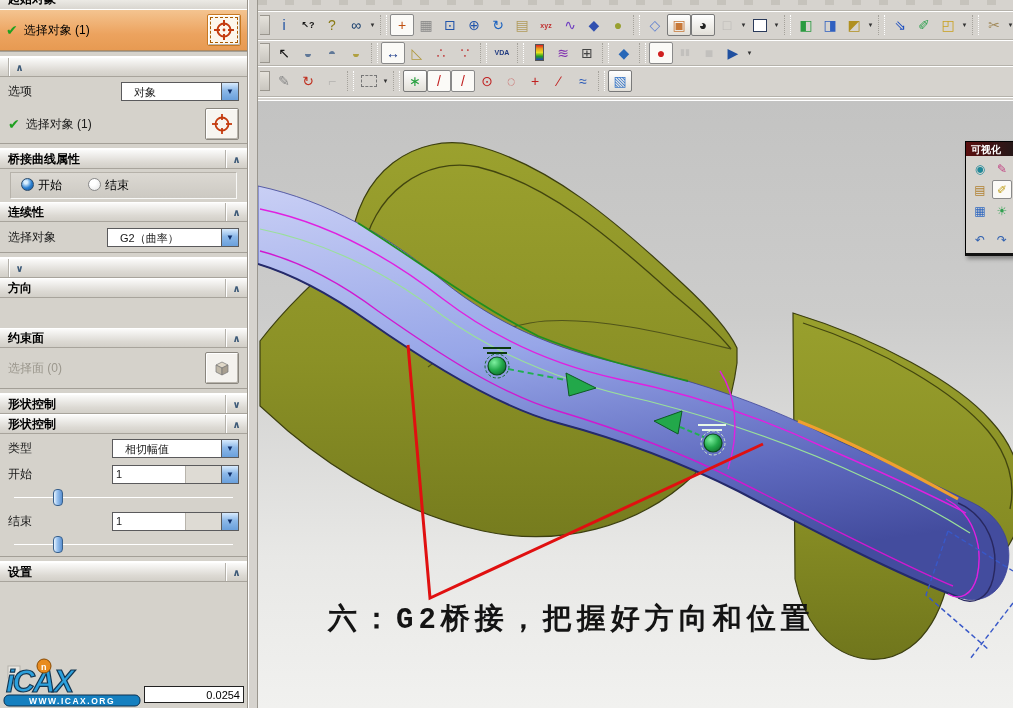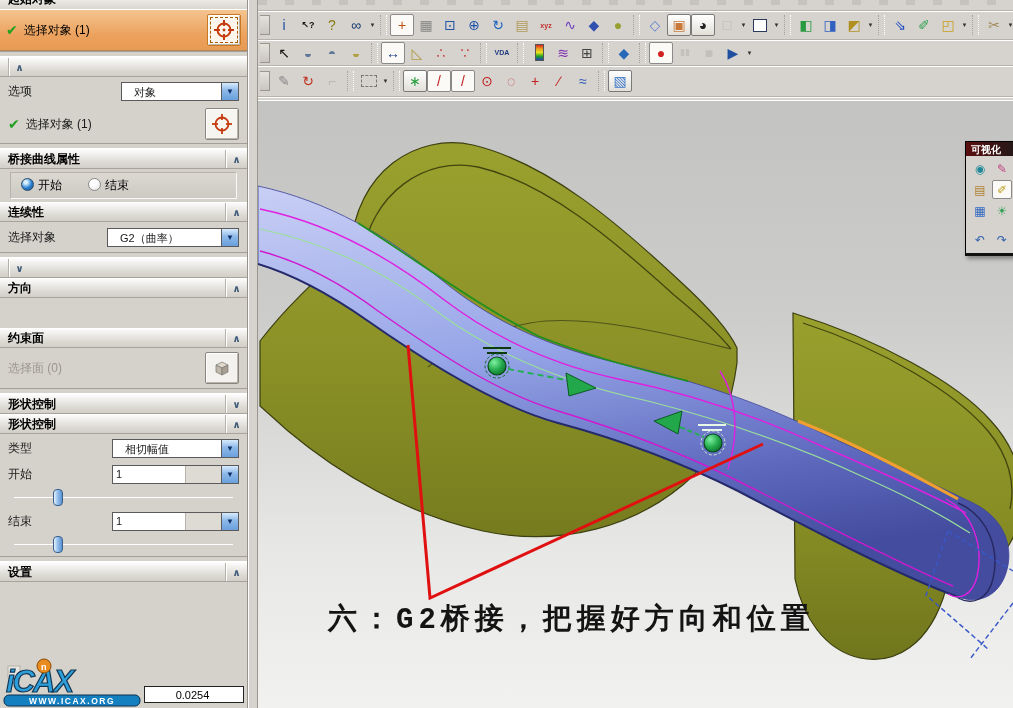--- a/index.html
+++ b/index.html
@@ -57,21 +57,21 @@
     box-shadow:inset 1px 1px 0 #fff, inset -1px -1px 0 #b8b4ac;
     display:flex; align-items:center; justify-content:center; }
   .gray-lbl{ color:#9b978d; }
   .slider{ position:relative; height:20px; margin:1px 14px; }
   .slider .track{ position:absolute; left:0; right:0; top:9px; height:1px; background:#777;
     border-bottom:1px solid #fff; }
   .slider .thumb{ position:absolute; left:18%; top:1px; width:10px; height:17px; border-radius:4px;
     background:linear-gradient(90deg,#eaf5ff,#9cc4f0 40%,#5a90d0); border:1px solid #38608c; }
   #panel-bottom{ position:relative; flex:1; }
   #tol-input{ position:absolute; right:3px; bottom:5px; width:100px; height:17px;
-    border:1px solid #222; font-size:11px; text-align:center; padding-right:3px; background:#fff;
+    border:1px solid #222; font-size:11px; text-align:right; padding-right:3px; background:#fff;
     font-family:"Liberation Sans",sans-serif; }
   #logo-svg{ position:absolute; left:2px; bottom:0; }
 
   
   #panel-edge{ position:absolute; left:248px; top:0; width:10px; height:708px;
     background:#d6d3ce; border-left:1px solid #fff; border-right:1px solid #9a968e; }
 
   
   #toolbar-area{ position:absolute; left:258px; top:0; width:755px; height:100px; background:#d6d3ce; }
   #tb-row0{ height:11px; border-bottom:1px solid #b5b2ab; box-shadow:0 1px 0 #fff;

